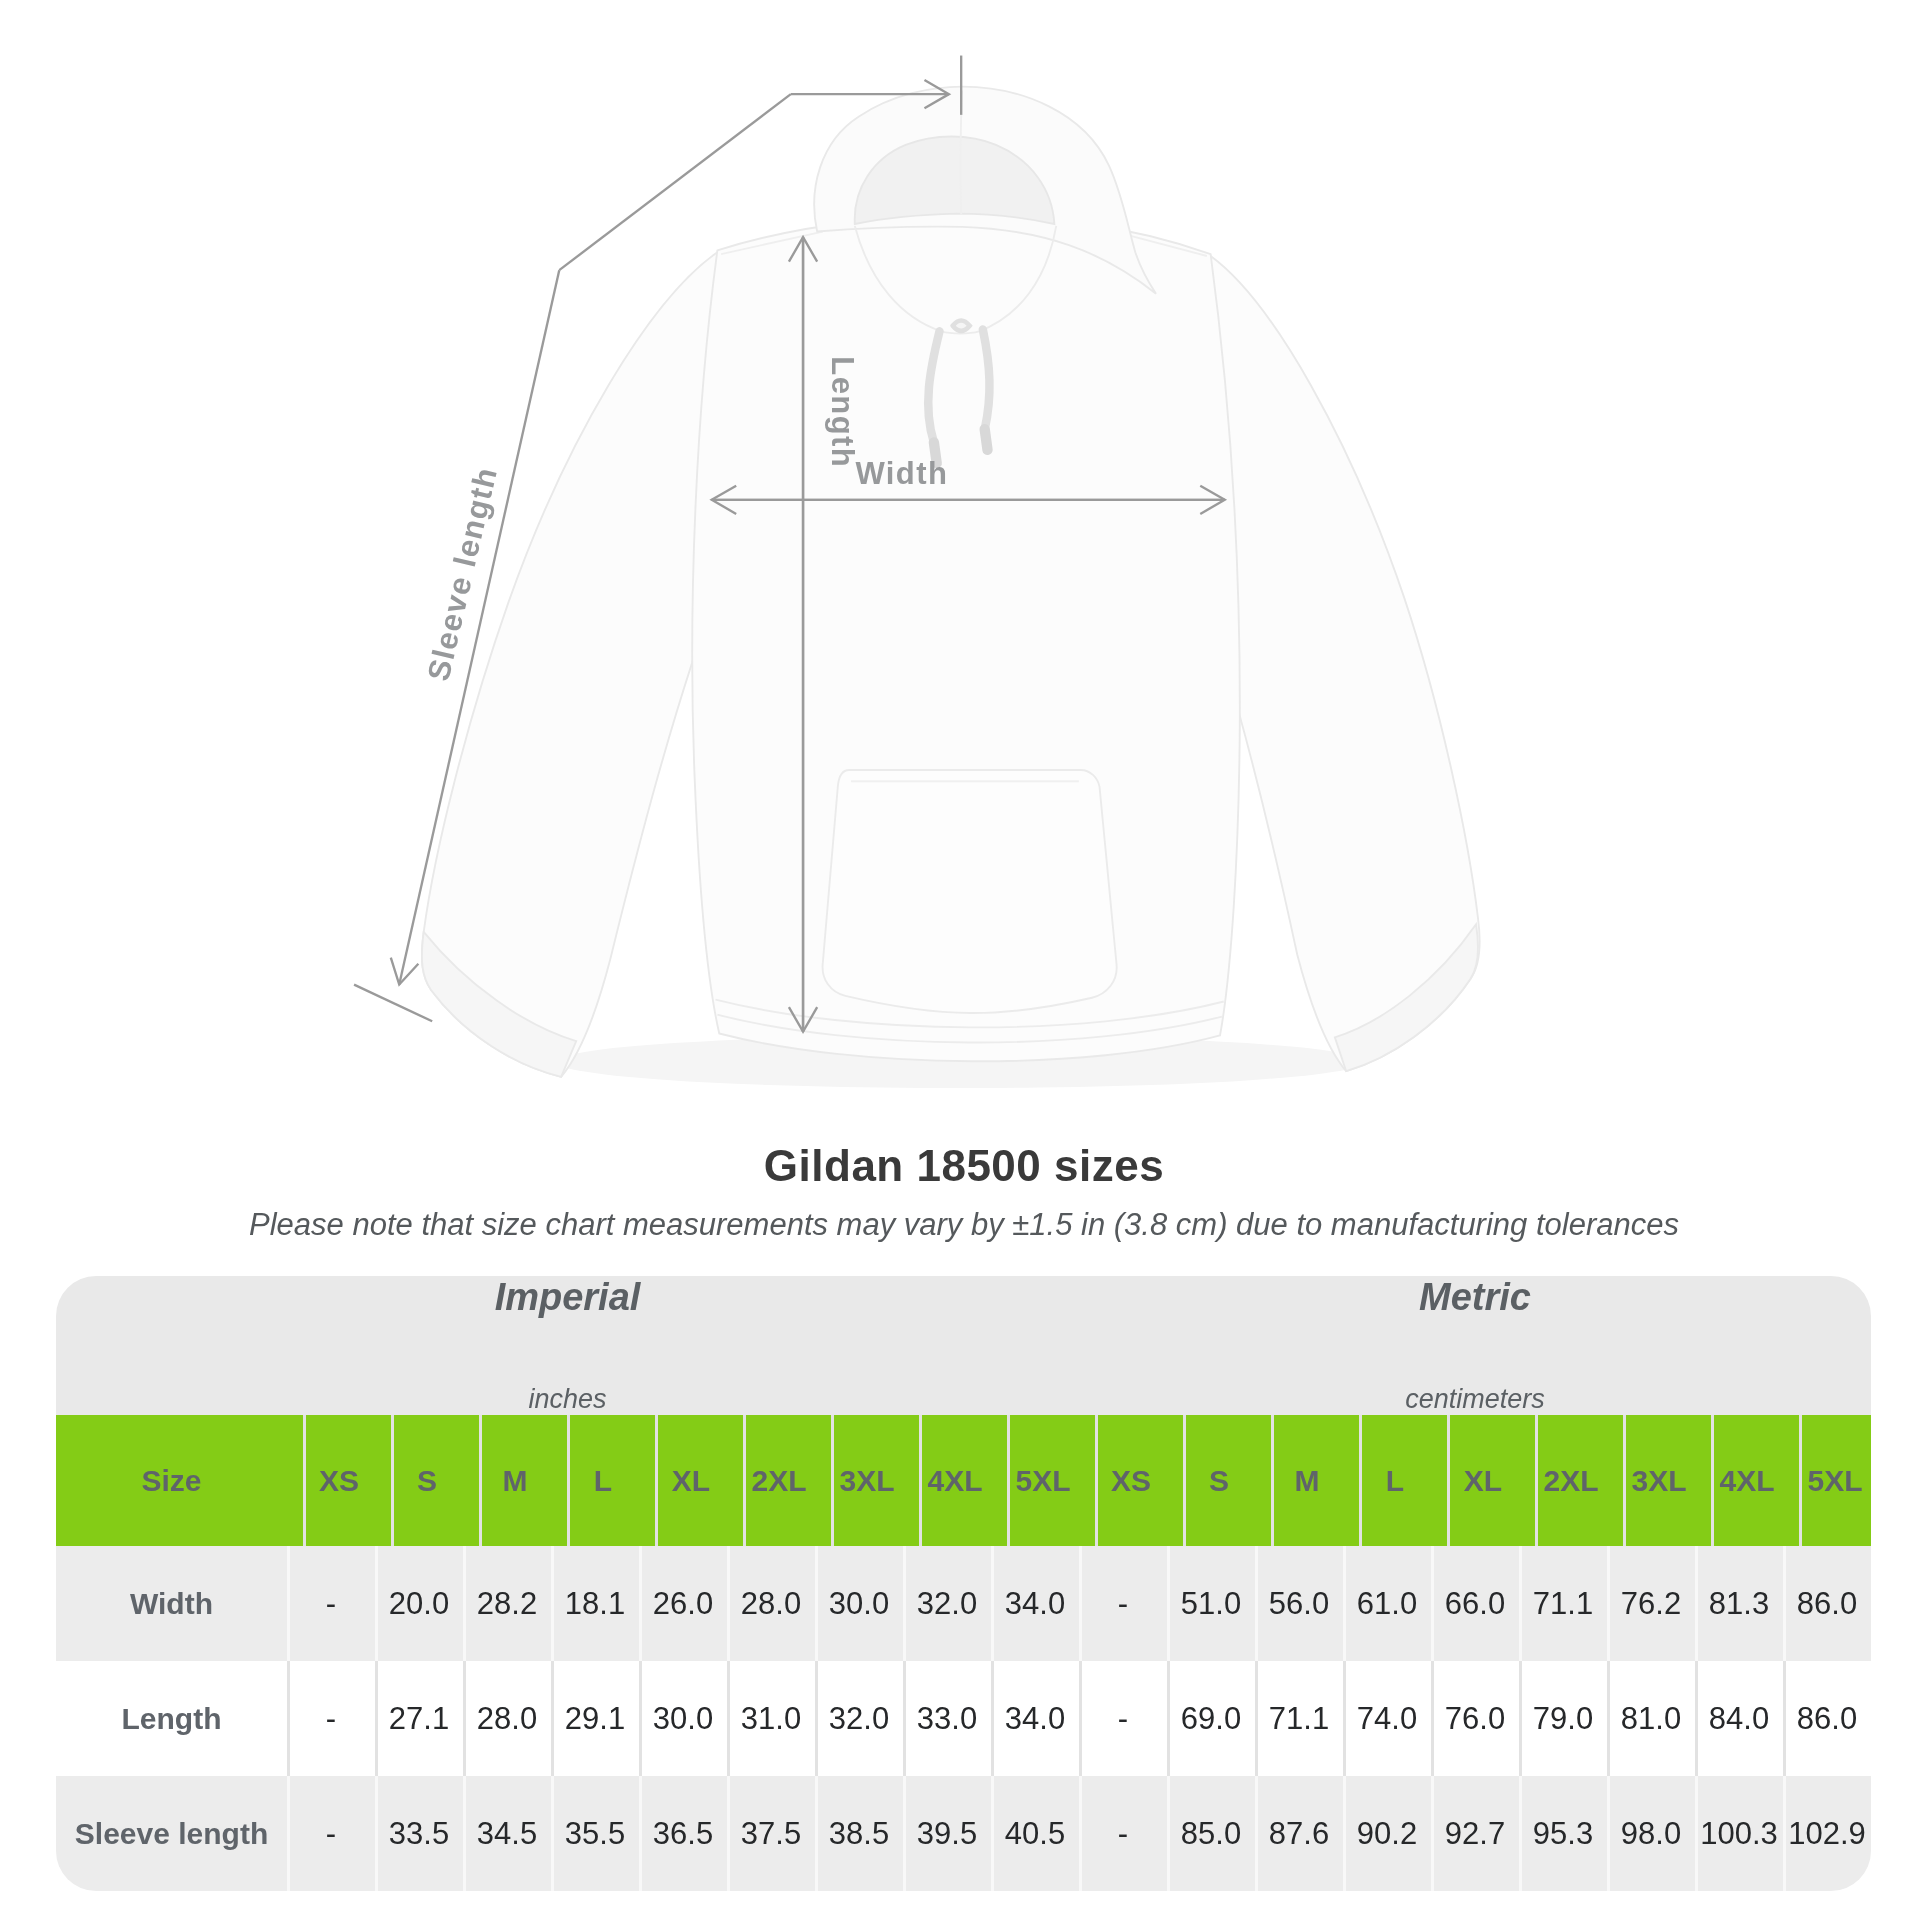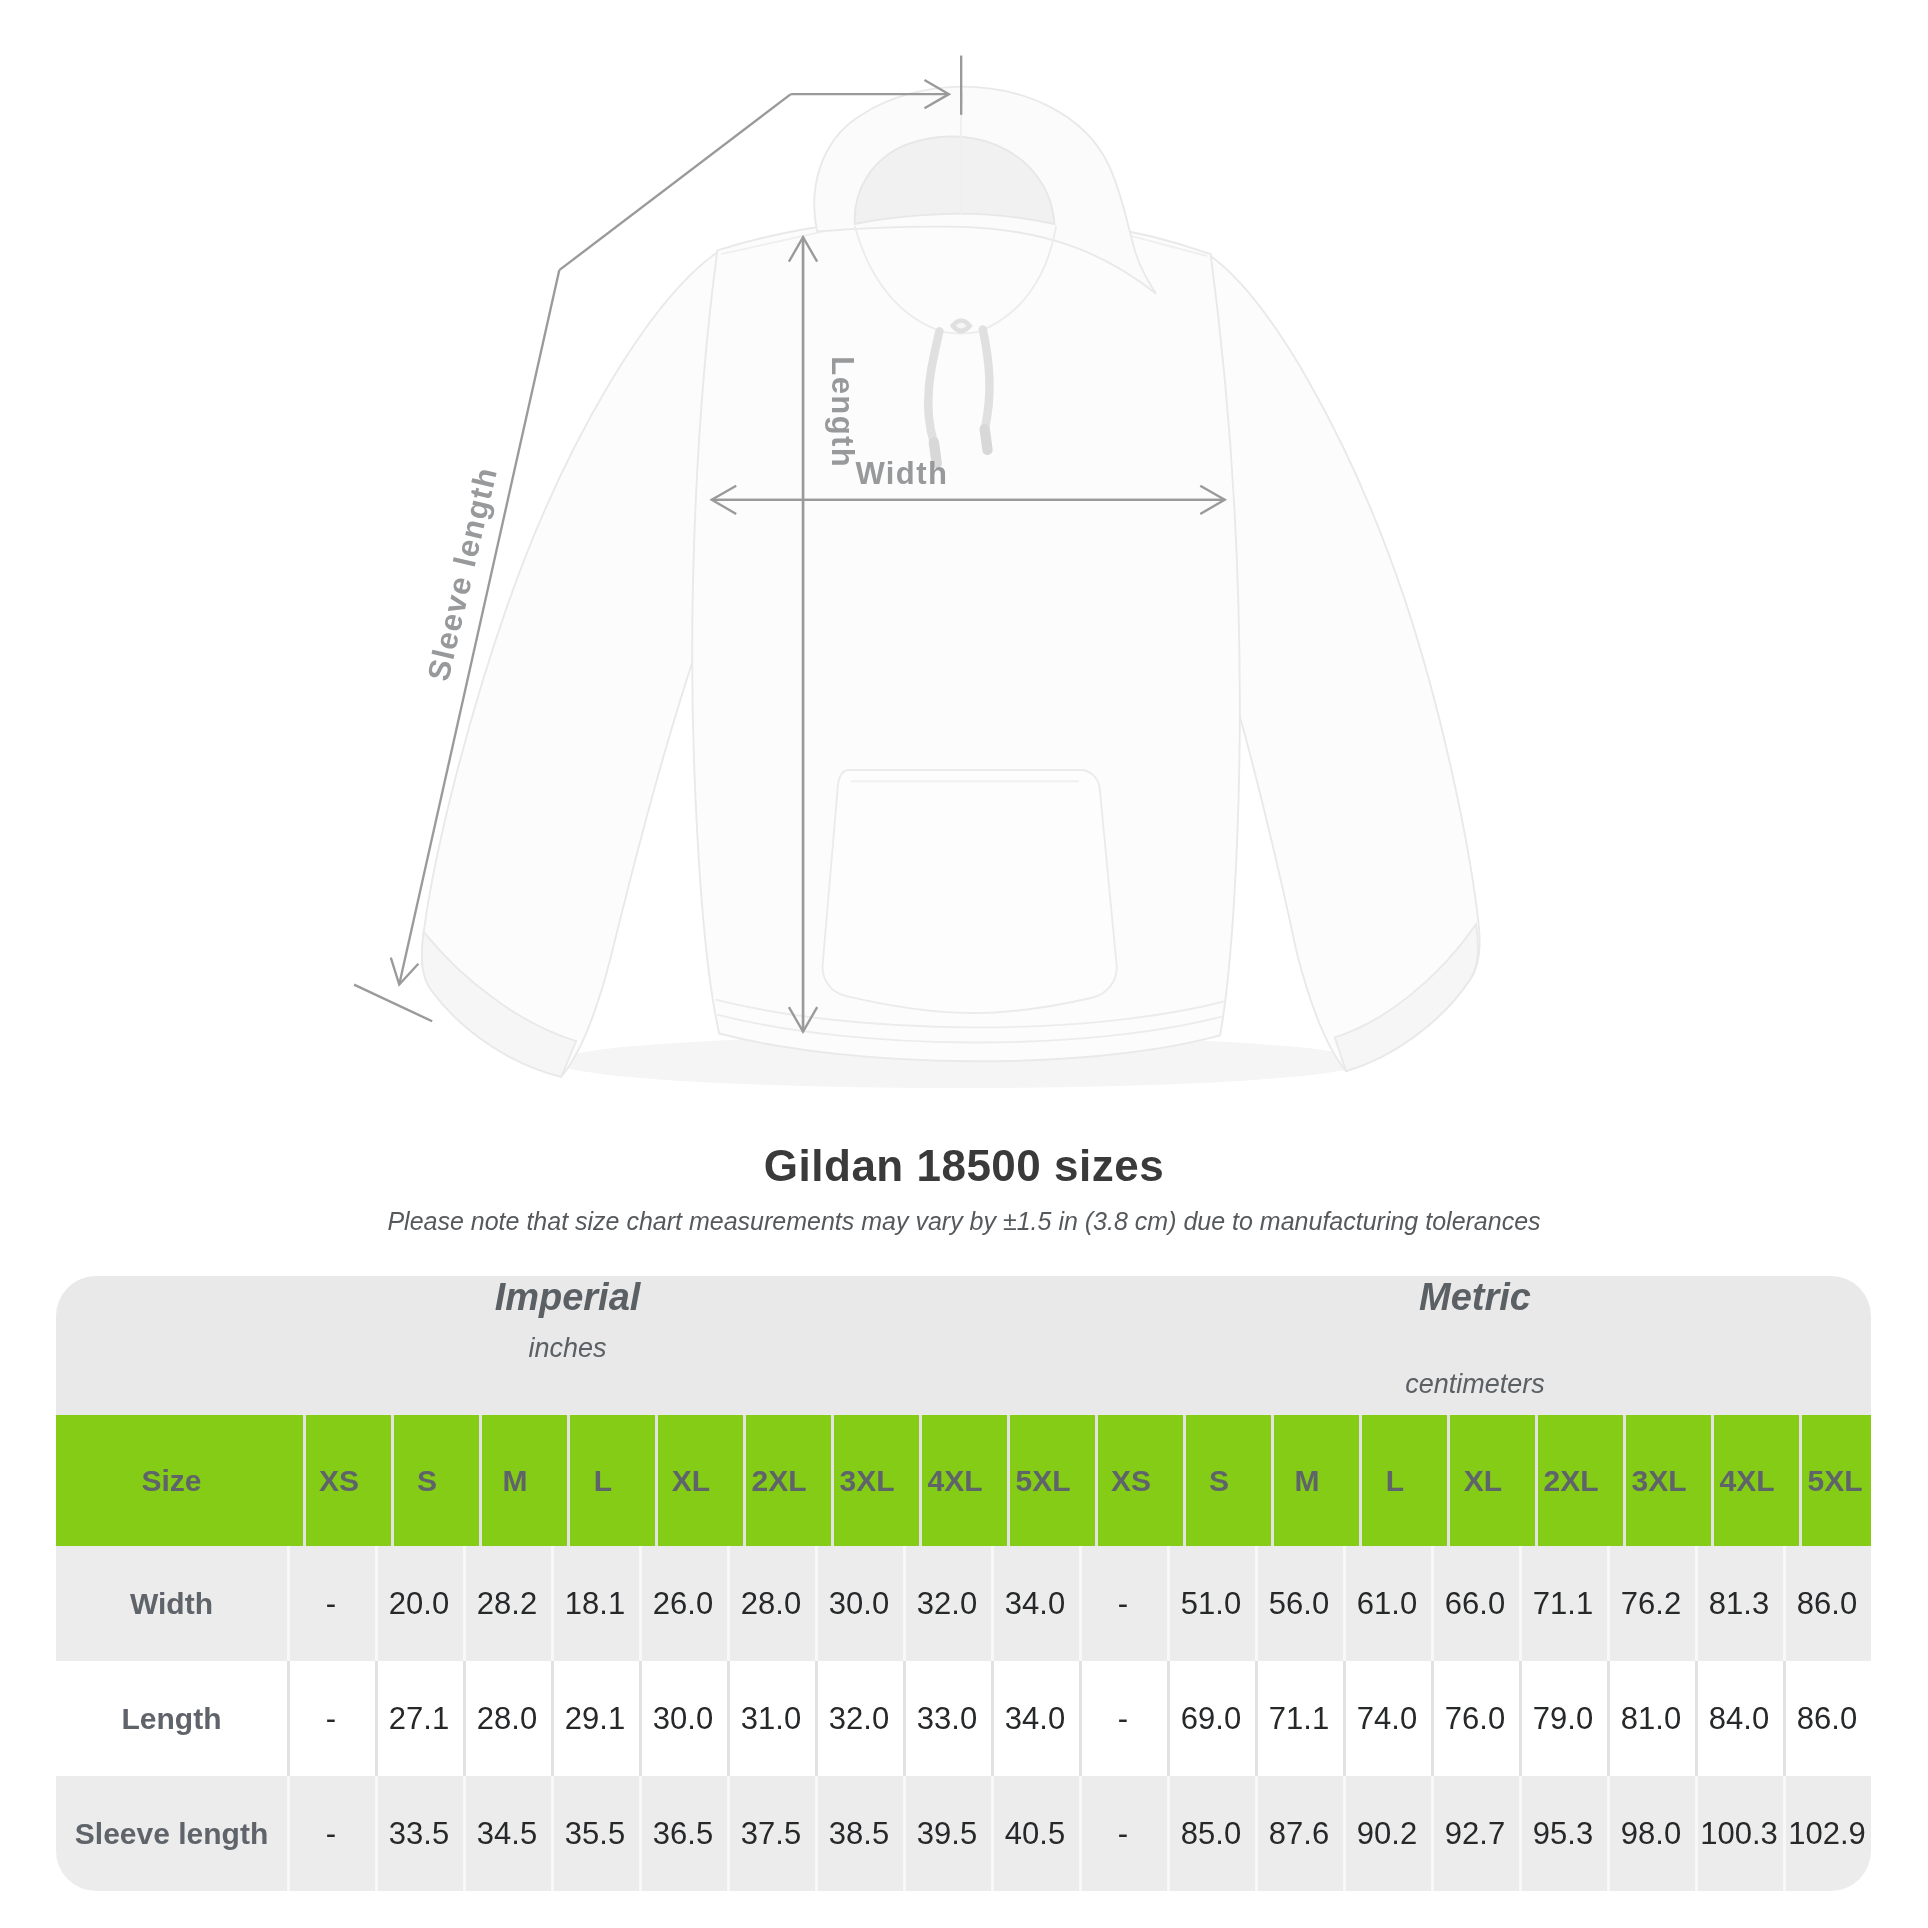--- a/index.html
+++ b/index.html
@@ -7,26 +7,26 @@
 
   
   .diagram-wrap{position:absolute;left:0;top:0;width:1928px;height:1106px;}
   .diagram-wrap svg{display:block;width:1928px;height:1106px;}
   .measure-label{font-family:"Liberation Sans",sans-serif;font-weight:bold;font-size:33px;fill:#97999b;letter-spacing:1.5px;}
 
   
   .chart-title{position:absolute;left:0;top:1141px;width:1928px;text-align:center;
     font-size:44px;font-weight:bold;color:#3a3a3a;letter-spacing:0.5px;}
   .chart-note{position:absolute;left:0;top:1207px;width:1928px;text-align:center;
-    font-size:25px;font-style:italic;color:#55595c;}
+    font-size:31px;font-style:italic;color:#55595c;}
 
   
   .size-table{position:absolute;left:56px;top:1276px;width:1815px;border-radius:40px;overflow:hidden;}
   .unit-band{display:flex;height:139px;background:#e9e9e9;}
-  .unit-group{display:flex;flex-direction:column;align-items:center;justify-content:flex-start;}
+  .unit-group{display:flex;flex-direction:column;align-items:center;justify-content:space-between;}
   .unit-group.imperial{flex:0 0 1023px;}
   .unit-group.metric{flex:1;gap:36px;}
   .unit-name{font-size:38px;font-weight:bold;font-style:italic;color:#5b6064;}
   .unit-sub{font-size:27px;font-style:italic;color:#5b6064;margin-top:14px;}
 
   .trow{display:grid;grid-template-columns:231px repeat(18,1fr);align-items:stretch;}
   .trow.header{height:131px;background:#84cc16;gap:16px;}
   .trow.shade{height:115px;background:#ececec;}
   .trow.light{height:115px;background:#ffffff;}
 

